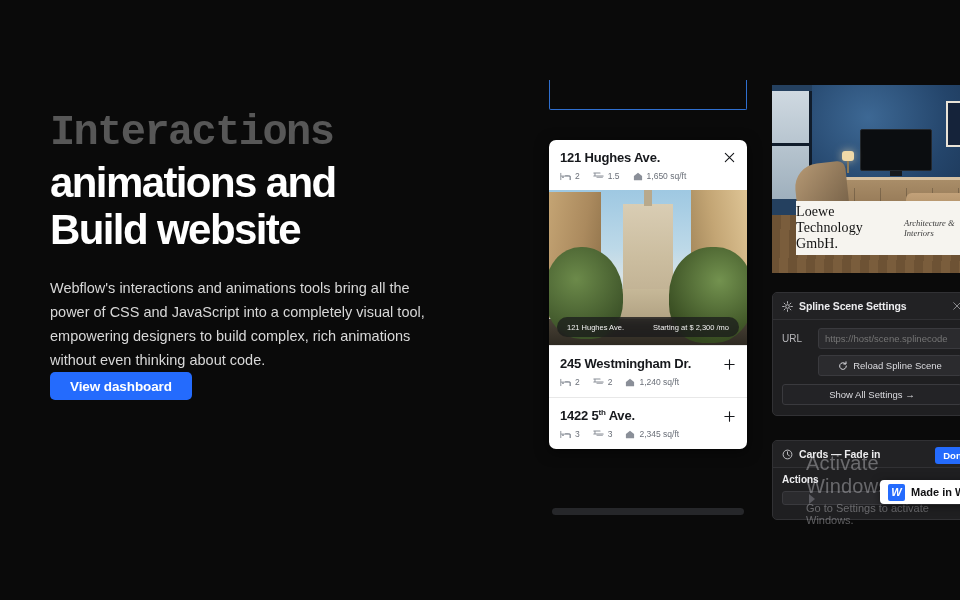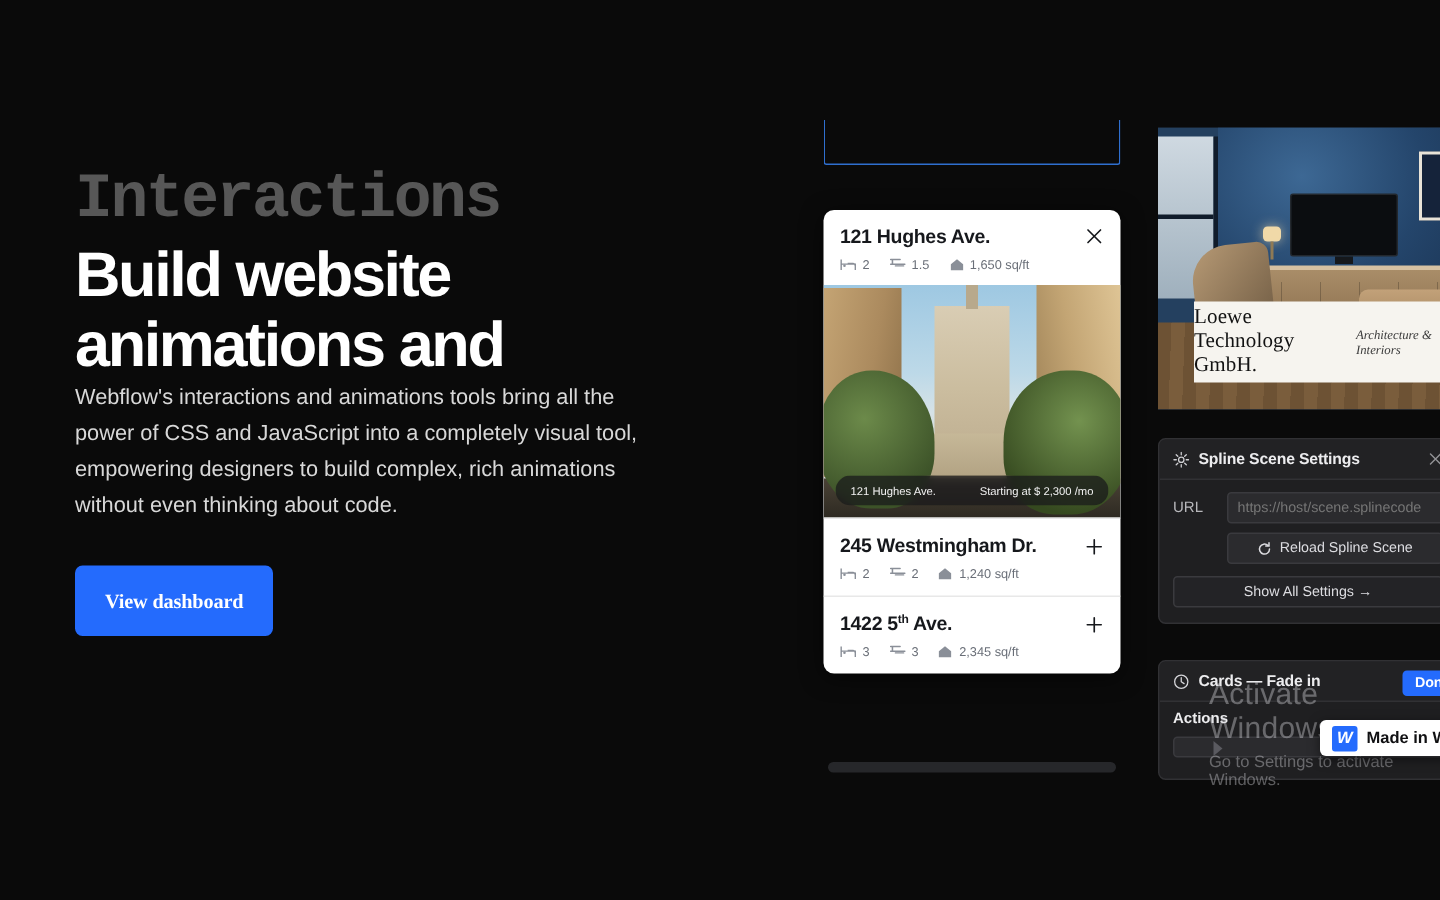--- a/index.html
+++ b/index.html
@@ -15,28 +15,28 @@
   .hero { position: absolute; left: 50px; top: 112px; width: 430px; }
   .hero-eyebrow {
     font-size: 42px; font-weight: 700; color: #575757;
     letter-spacing: -1.6px; line-height: 1.0; margin-bottom: 5px; font-family: Liberation Mono, monospace;
   }
   .hero-title {
     font-size: 42px; font-weight: 700; color: #ffffff;
     letter-spacing: -1.6px; line-height: 1.12;
   }
   .hero-body {
-    font-size: 14.5px; line-height: 1.66;
+    margin-top: 23px; font-size: 14.5px; line-height: 1.66;
     color: #d8d8d8; max-width: 380px;
   }
   .hero-btn {
     display: inline-flex; align-items: center; justify-content: center;
-    margin-top: 28px; height: 47px; padding: 0 20px;
+    height: 28px; padding: 0 20px;
     background: #246bfd; color: #fff; border: none; border-radius: 5px;
-    font-size: 13.5px; font-weight: 700; font-family: Liberation Serif, serif; cursor: pointer;
+    font-size: 13.5px; font-weight: 700; font-family: Liberation Sans, sans-serif; cursor: pointer;
     letter-spacing: -0.1px;
   }
 
   
   .sel-box {
     position: absolute; left: 549px; top: 80px; width: 198px; height: 30px;
     border: 1px solid #2f6fcf; border-top: none; border-radius: 0 0 2px 2px;
   }
 
   .prop-card {
@@ -198,22 +198,22 @@
   .mw-text { font-size: 11px; font-weight: 600; color: #101012; white-space: nowrap; }
 </style>
 </head>
 <body>
 
 <div id="stage">
 
   <section class="hero">
     <div class="hero-eyebrow">Interactions</div>
     <h1 class="hero-title">
+      <div>animations and</div>
       <div>Build website</div>
-      <div>animations and</div>
     </h1>
     <p class="hero-body">Webflow's interactions and animations tools bring all the power of CSS and JavaScript into a completely visual tool, empowering designers to build complex, rich animations without even thinking about code.</p>
     <button class="hero-btn">View dashboard</button>
   </section>
 
   <div class="sel-box"></div>
 
   <div class="prop-card">
 
     <div class="pc-head">

